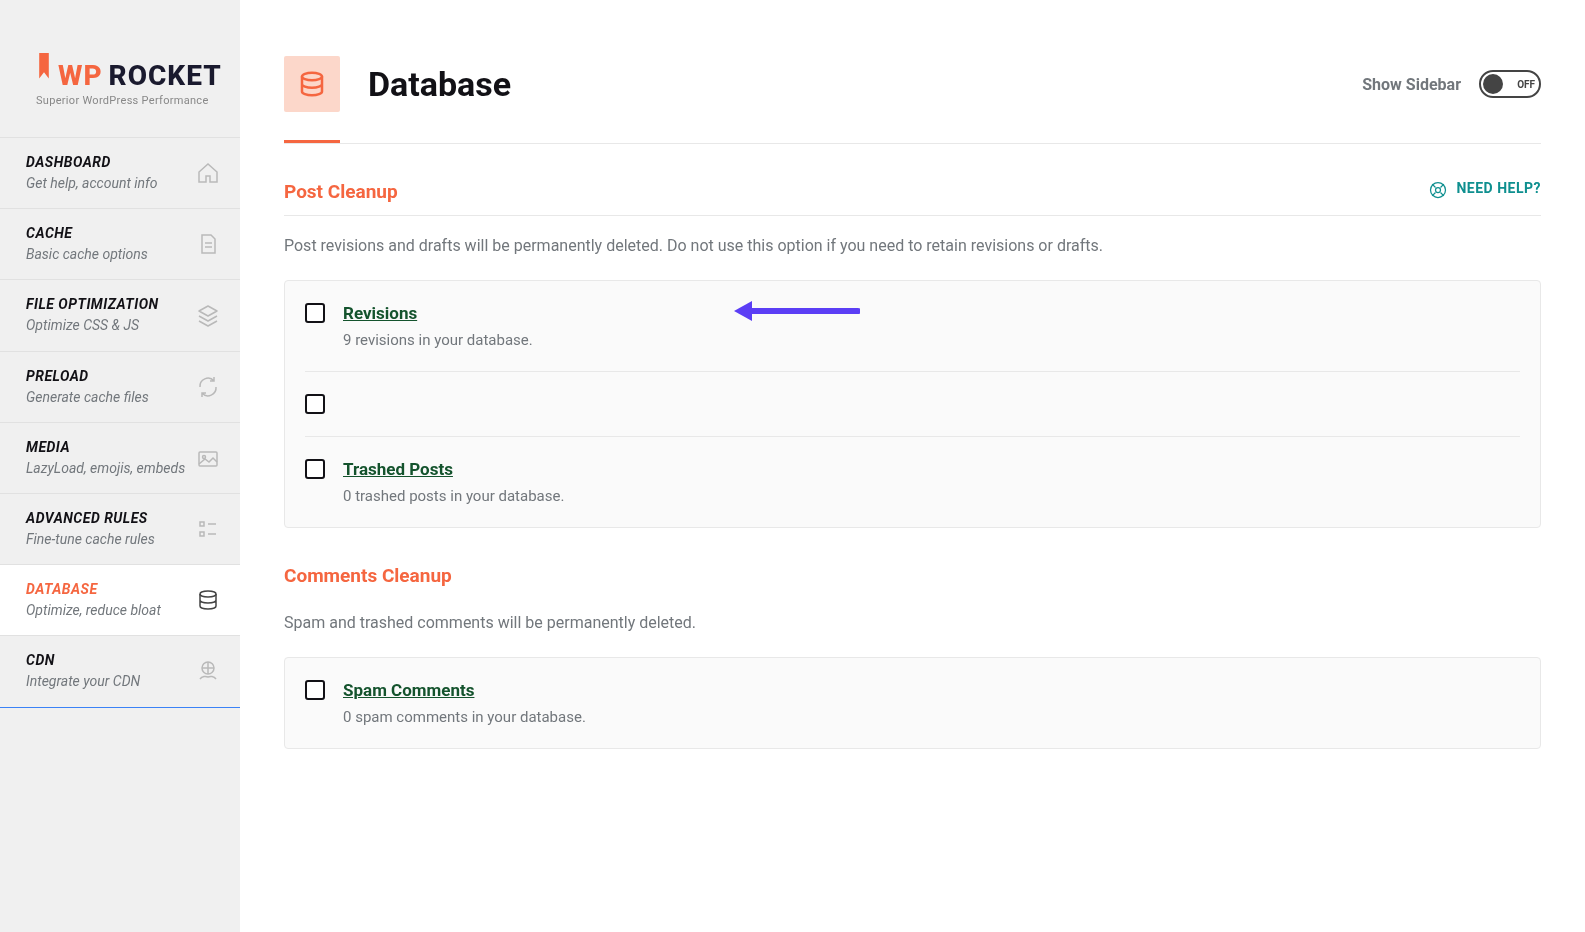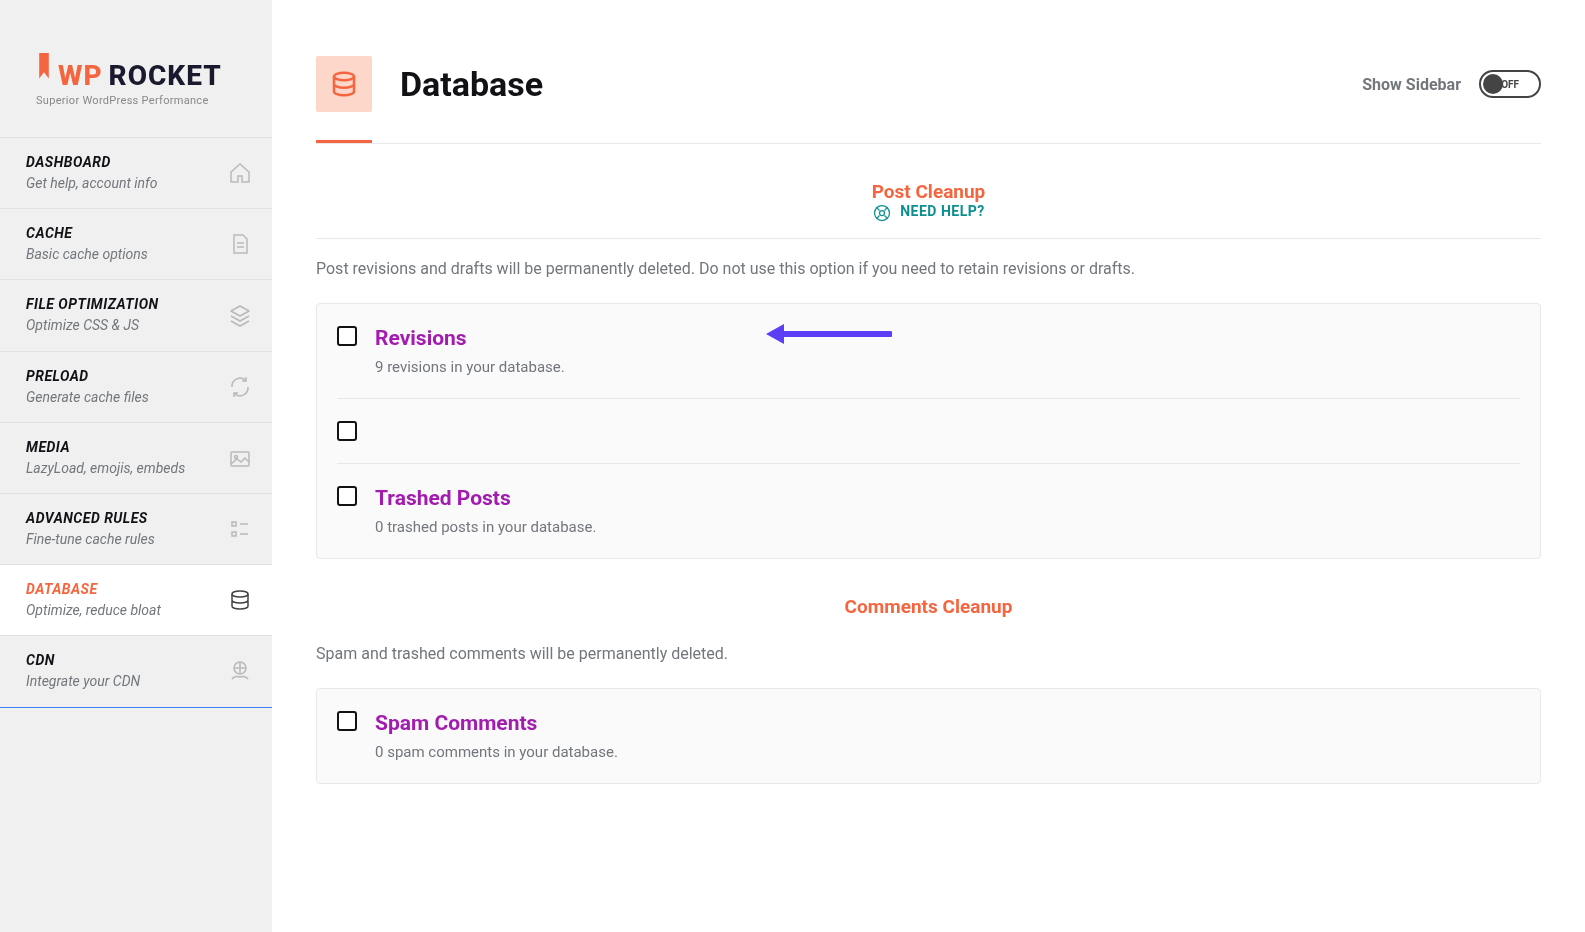--- a/index.html
+++ b/index.html
@@ -4,21 +4,21 @@
 <style>
 * { box-sizing: border-box; margin: 0; padding: 0; }
 body {
   font-family: -apple-system, BlinkMacSystemFont, "Segoe UI", Roboto, Helvetica, Arial, sans-serif;
   background: #f0f0f0;
   display: flex;
   min-height: 100vh;
   color: #121116;
 }
 .sidebar {
-  width: 272px;
+  width: 240px;
   background: #f0f0f0;
   flex-shrink: 0;
 }
 .logo-area {
   padding: 36px 24px 30px 36px;
 }
 .logo-row { display: flex; align-items: baseline; gap: 6px; }
 .logo-wp { font-weight: 800; font-size: 28px; color: #f56640; letter-spacing: 1px; }
 .logo-rocket { font-weight: 800; font-size: 28px; color: #1a1a2e; letter-spacing: 1px; margin-top: 23px; }
 .logo-tagline { font-size: 11px; color: #888; margin-top: 2px; letter-spacing: 0.3px; }
@@ -65,44 +65,44 @@
 .page-icon-box svg { stroke: #f56640; fill: none; stroke-width: 2; }
 .page-title { font-size: 34px; font-weight: 700; color: #121116; }
 .header-right { margin-left: auto; display: flex; align-items: center; gap: 18px; }
 .show-sidebar-label { font-size: 16px; font-weight: 700; color: #72777c; }
 .toggle {
   width: 62px; height: 28px; border: 2px solid #444; border-radius: 999px;
   display: flex; align-items: center; padding: 2px; position: relative;
   background: #fff; cursor: pointer;
 }
 .toggle-knob { width: 20px; height: 20px; background: #444; border-radius: 50%; }
-.toggle-label { font-size: 10px; font-weight: 700; color: #444; position: absolute; right: 20px; }
+.toggle-label { font-size: 10px; font-weight: 700; color: #444; position: absolute; right: 4px; }
 
 .tab-indicator {
   height: 3px; width: 56px; background: #f56640; margin-left: 44px;
 }
 .divider { height: 1px; background: #e8e8e8; margin: 0 44px; }
 
 .section { padding: 36px 44px 0 44px; }
-.section-header { display: flex; justify-content: space-between; align-items: center; padding-bottom: 12px; border-bottom: 1px solid #e8e8e8; flex-direction: column; }
+.section-header { display: flex; justify-content: space-between; align-items: center; padding-bottom: 12px; border-bottom: 1px solid #e8e8e8; }
 .section-title { font-size: 19px; font-weight: 700; color: #f56640; }
 .help-link { display: flex; align-items: flex-start; gap: 8px; color: #0e8f8f; font-size: 14px; font-weight: 700; letter-spacing: 0.5px; cursor: pointer; }
 .help-link svg { stroke: #0e8f8f; fill: none; stroke-width: 1.5; }
 .section-desc { font-size: 16px; color: #72777c; padding: 18px 0 22px 0; line-height: 1.5; }
 
 .options-box { border: 1px solid #e8e8e8; border-radius: 4px; background: #fafafa; }
 .option-row { display: flex; align-items: flex-start; padding: 22px 20px; }
 .option-row + .option-row { border-top: 1px solid #e8e8e8; margin: 0 20px; padding-left: 0; padding-right: 0; }
 .option-row:first-child { position: relative; }
 .checkbox {
   width: 20px; height: 20px; border: 2.5px solid #121116; border-radius: 3px;
   flex-shrink: 0; cursor: pointer; background: #fff;
 }
 .option-content { margin-left: 18px; }
-.option-title { font-size: 21px; font-weight: 700; color: #a21caf; }
+.option-title { font-size: 17px; font-weight: 700; color: #14532d; text-decoration: underline; }
 .option-sub { font-size: 15px; color: #72777c; margin-top: 8px; }
 
 .arrow-annotation {
   position: absolute; left: 445px; top: 18px;
 }
 .arrow-annotation svg { }
 </style>
 </head>
 <body>
 

